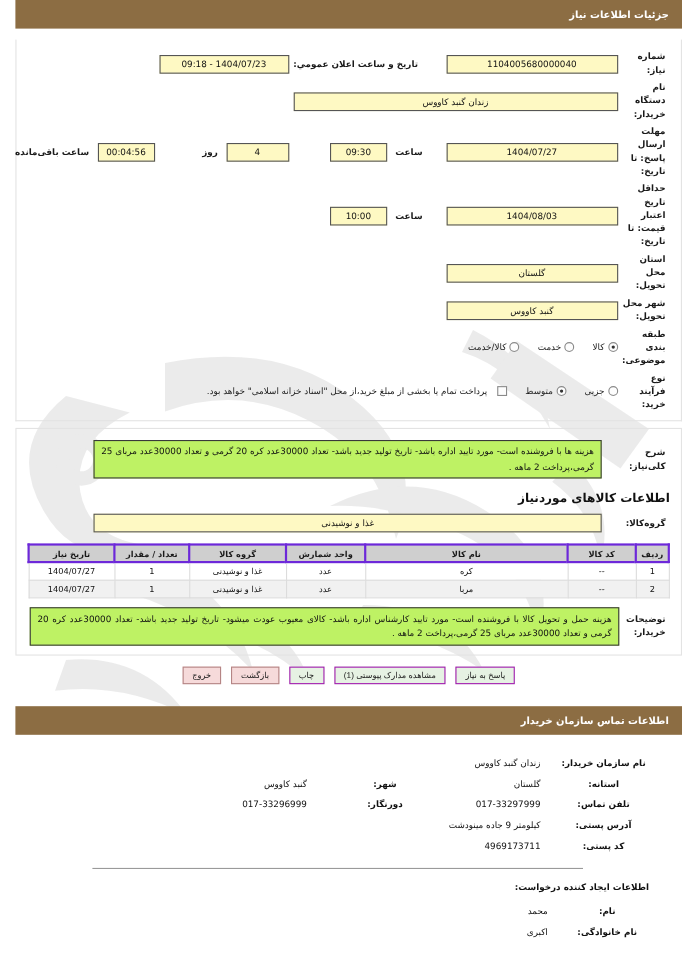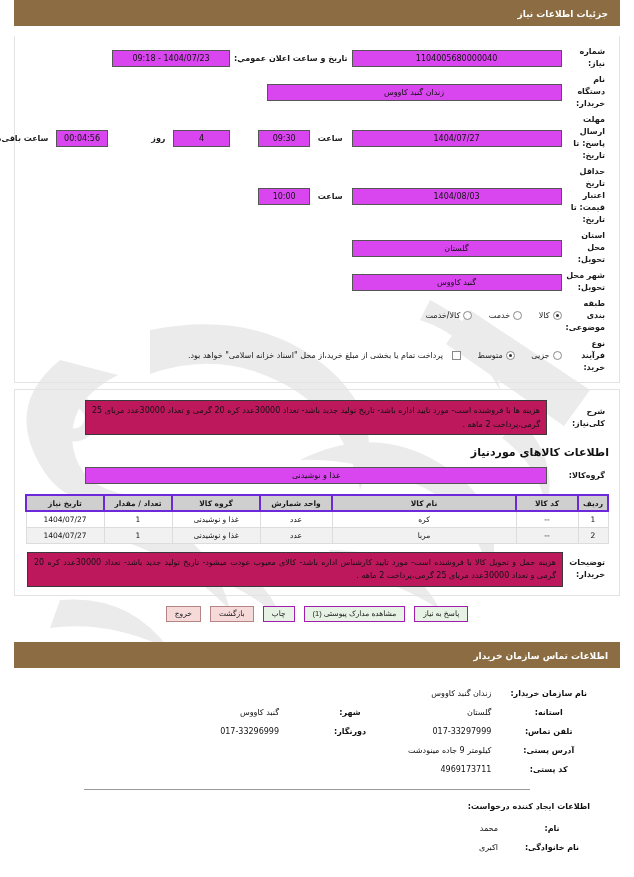--- a/index.html
+++ b/index.html
@@ -62,29 +62,29 @@
     font-size: 8px;
     font-weight: bold;
     color: #1a1a1a;
     white-space: normal;
     width: 110px;
     padding-right: 4px !important;
     line-height: 1.5;
   }
   .fld {
     border: 1px solid #555;
-    background: #d946ef;
+    background: #fef9c3;
     height: 17px;
     line-height: 15px;
     font-size: 8px;
     text-align: center;
     display: inline-block;
     padding: 0 4px;
   }
-  .fld.w-big { width: 210px; }
+  .fld.w-big { width: 156px; }
   .fld.w-mid { width: 118px; }
   .fld.w-sm  { width: 57px; }
   .fld.w-xs  { width: 52px; }
   .inline-lbl {
     font-size: 8px; font-weight: bold; color: #1a1a1a;
     padding: 0 5px;
     white-space: nowrap;
   }
   .link {
     color: #2222cc; font-size: 8px; font-weight: bold;
@@ -104,21 +104,21 @@
   }
   .chk {
     width: 9px; height: 9px; border: 1px solid #8a8a8a;
     background: #fdfdfd; display: inline-block;
   }
   .opt-txt { font-size: 8px; color: #1a1a1a; }
   .note-txt { font-size: 8px; color: #1a1a1a; margin-right: 6px; }
 
   
   .boxarea {
-    border: 1px solid #3a3a3a; background: #be185d;
+    border: 1px solid #3a3a3a; background: #bef264;
     padding: 3px 6px; font-size: 8px; line-height: 1.7;
     text-align: justify; min-height: 32px;
   }
   .sub-head {
     font-size: 11px; font-weight: bold; margin: 9px 0 6px 0; text-align: right;
   }
 
   
   table.goods {
     width: 100%; border-collapse: collapse;

